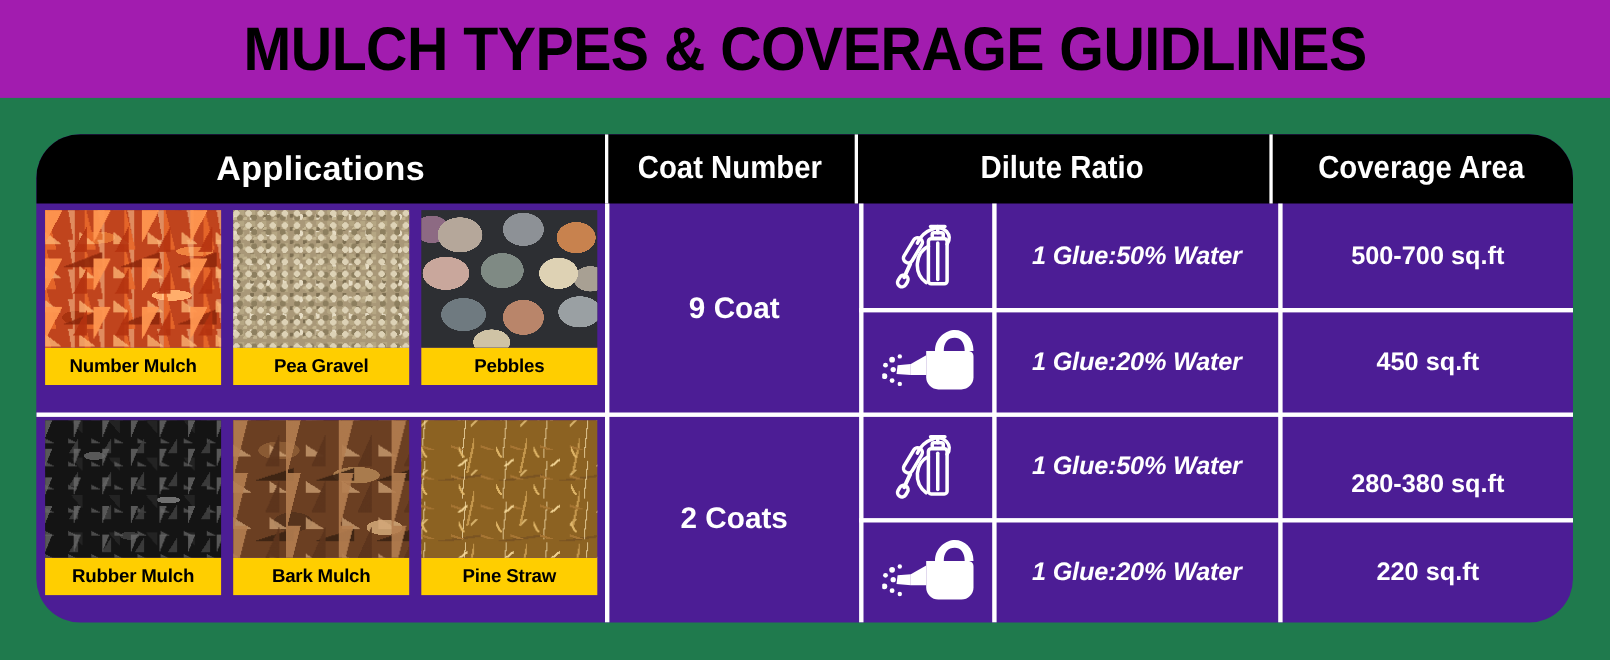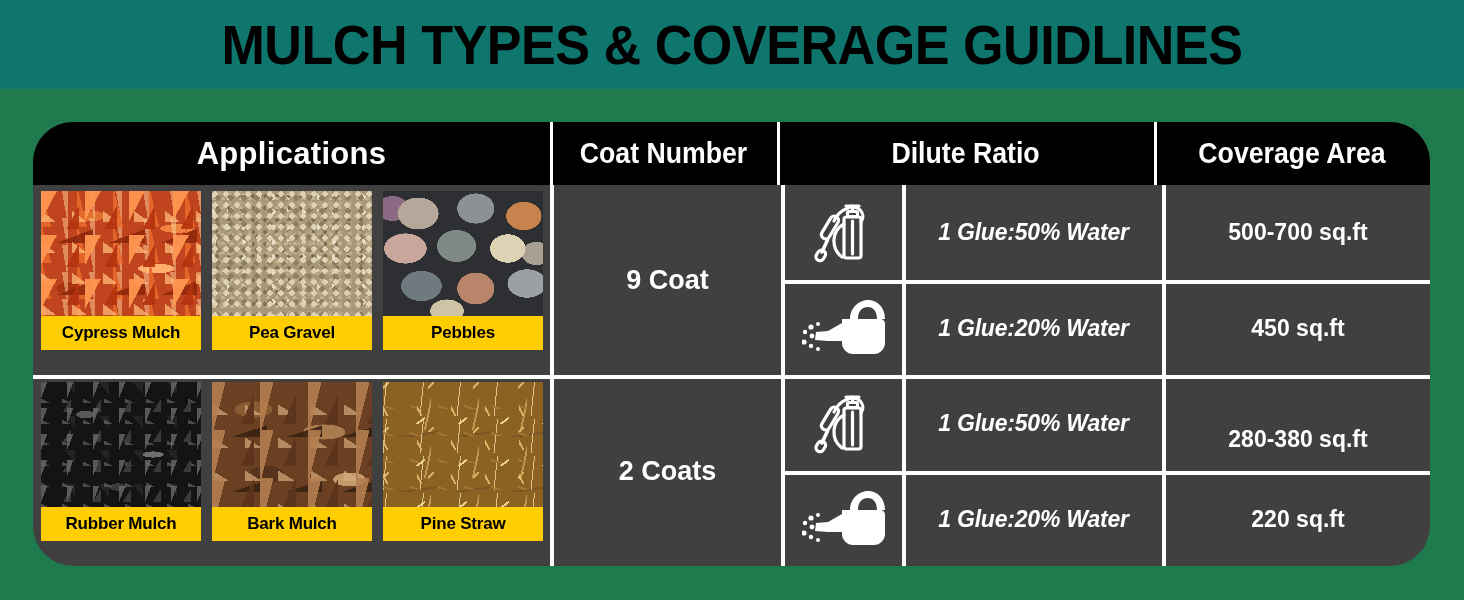--- a/index.html
+++ b/index.html
@@ -18,21 +18,21 @@
     height: 600px;
     background: #1f7a4d;
   }
 
   
   .banner {
     position: absolute;
     left: 0; top: 0;
     width: 1464px;
     height: 89px;
-    background: #0f766e;
+    background: #a21caf;
     display: flex;
     align-items: center;
     justify-content: center;
   }
   .banner-title {
     font-family: "Liberation Sans Narrow", "Liberation Sans", sans-serif;
     font-weight: 700;
     font-size: 56px;
     line-height: 1;
     letter-spacing: -0.5px;
@@ -41,21 +41,21 @@
     white-space: nowrap;
   }
 
   
   .table {
     position: absolute;
     left: 33px;
     top: 122px;
     width: 1397px;
     height: 444px;
-    background: #404040;
+    background: #4c1d95;
     border-radius: 40px;
     overflow: hidden;
   }
 
   
   .thead {
     position: absolute;
     left: 0; top: 0;
     width: 100%;
     height: 63px;
@@ -380,21 +380,21 @@
       <div class="th-sep" style="left:1121px;"></div>
     </div>
 
     <div class="tbody">
 
       <div class="apps-col">
 
         <div class="apps-row apps-row-1">
           <div class="card">
             <div class="card-img tex-cypress"></div>
-            <div class="card-label">Cypress Mulch</div>
+            <div class="card-label">Number Mulch</div>
           </div>
           <div class="card">
             <div class="card-img tex-peagravel"></div>
             <div class="card-label">Pea Gravel</div>
           </div>
           <div class="card">
             <div class="card-img tex-pebbles"></div>
             <div class="card-label">Pebbles</div>
           </div>
         </div>

